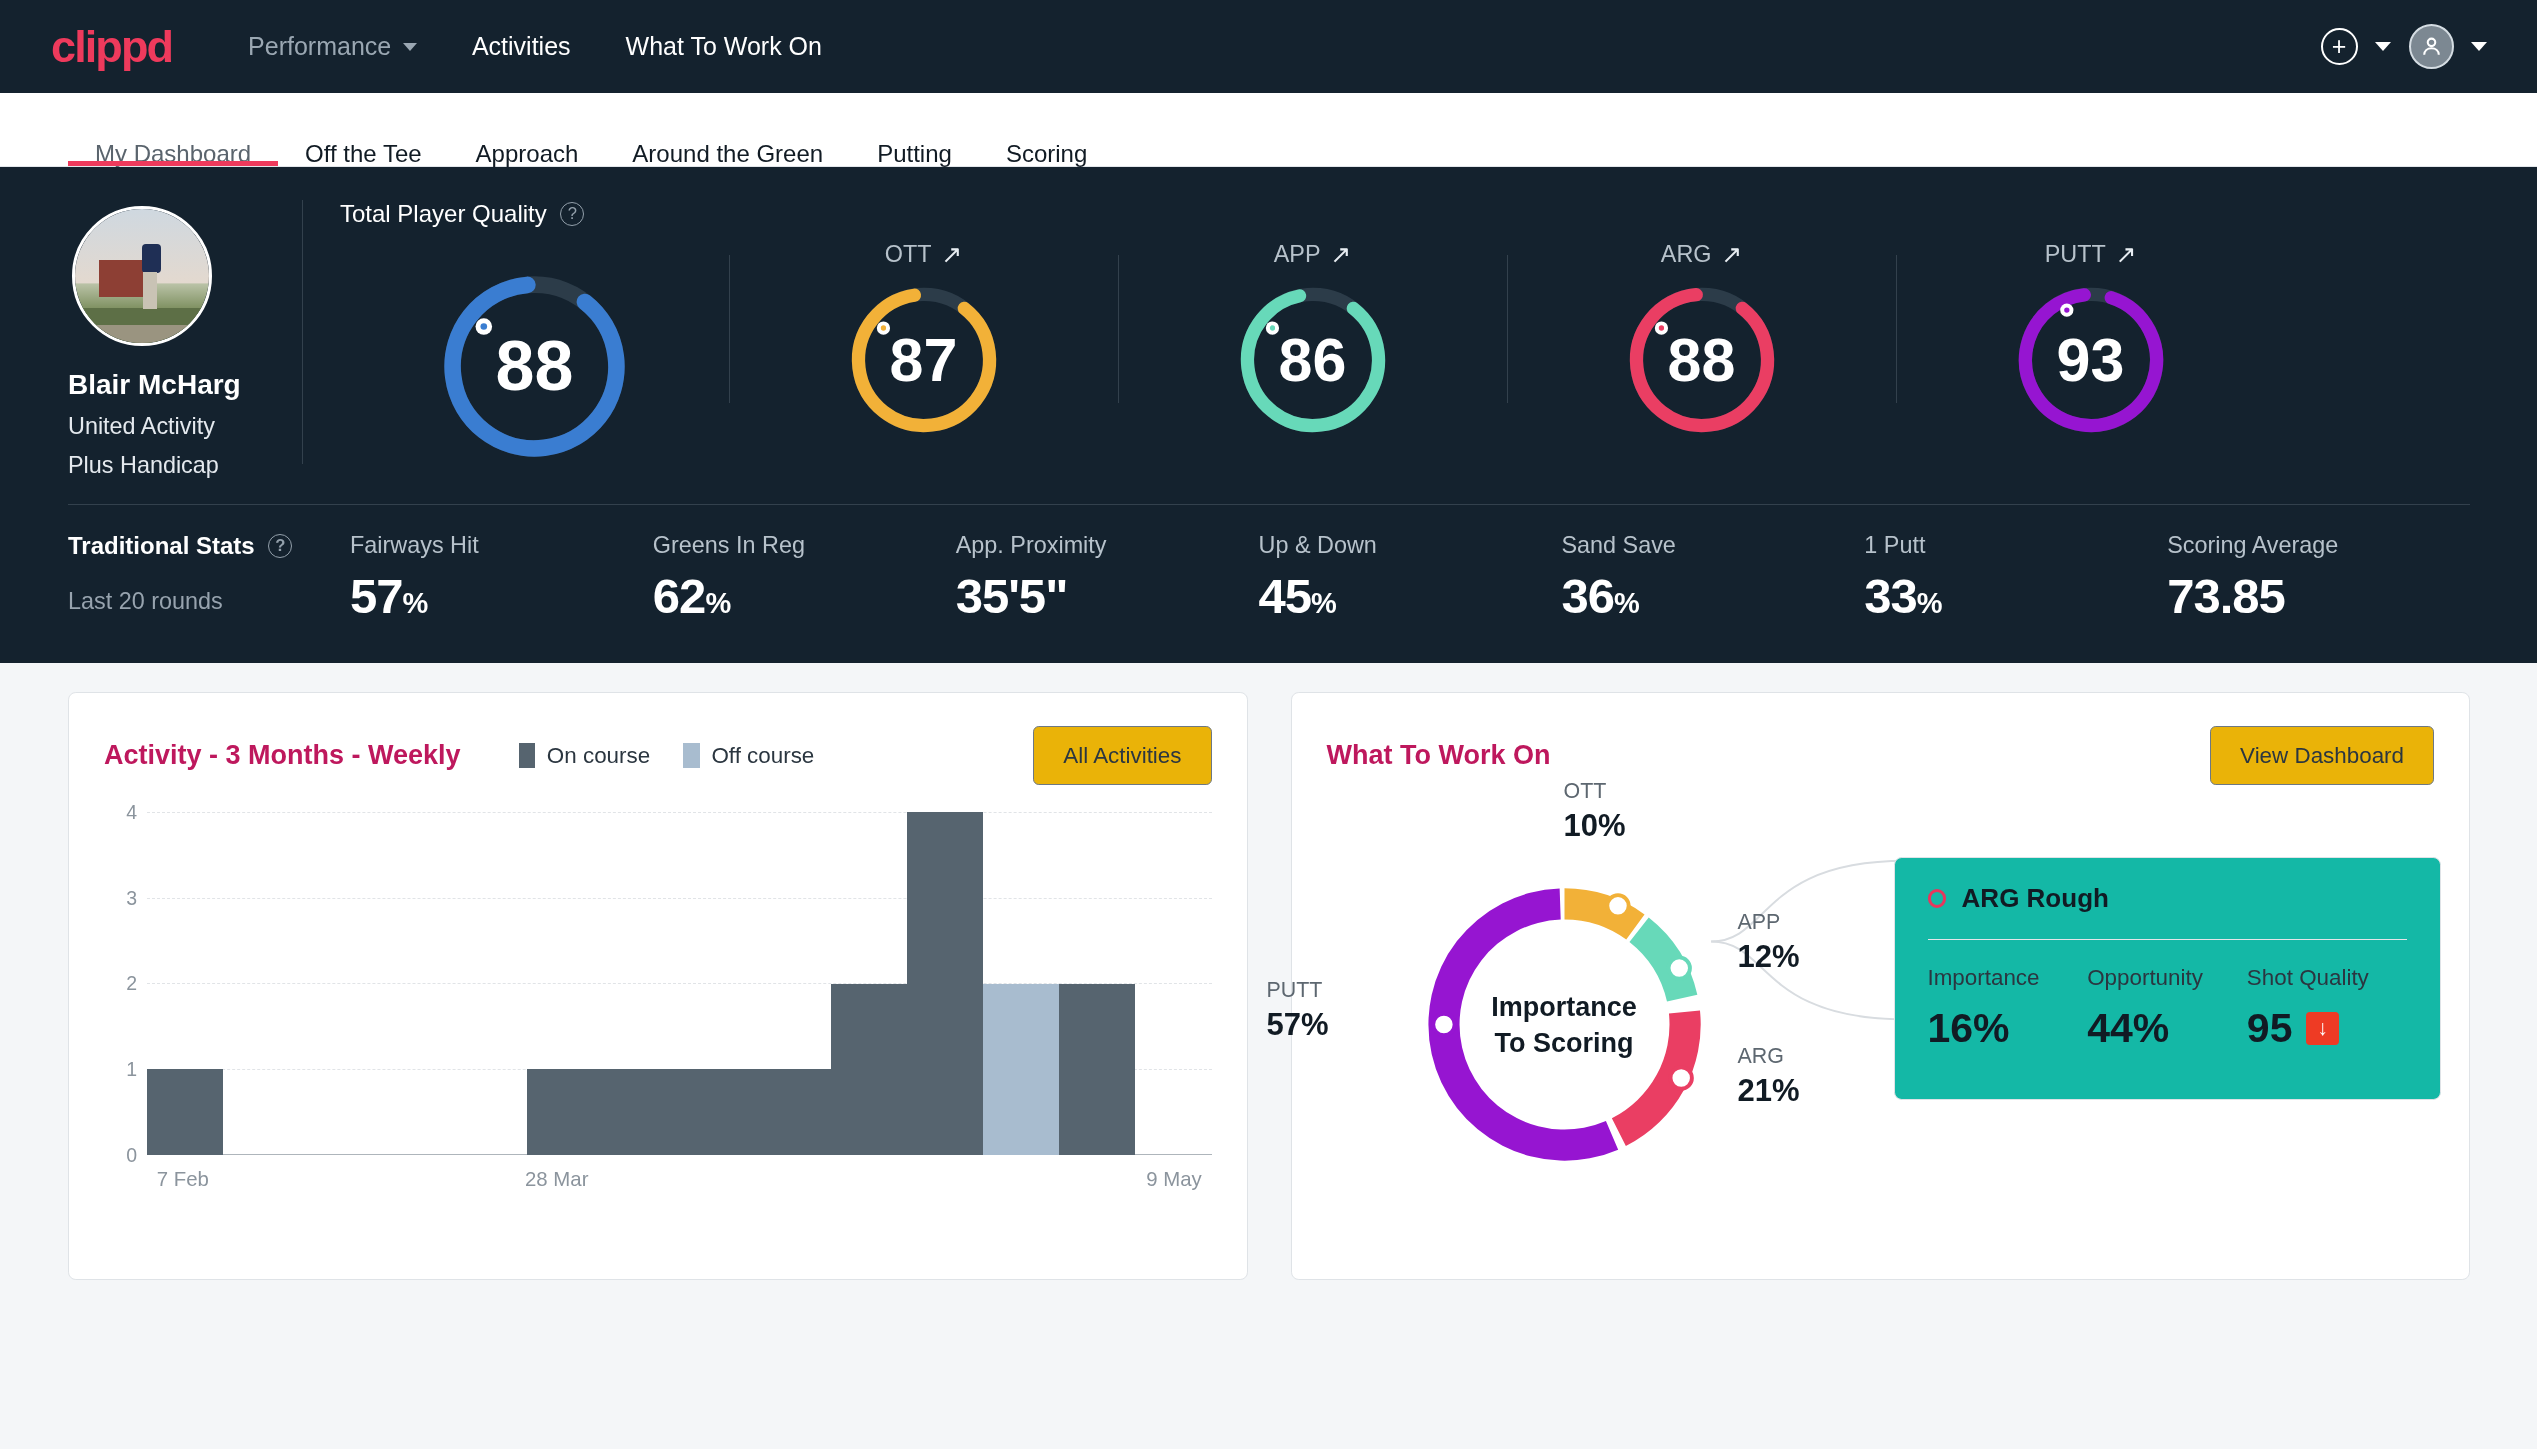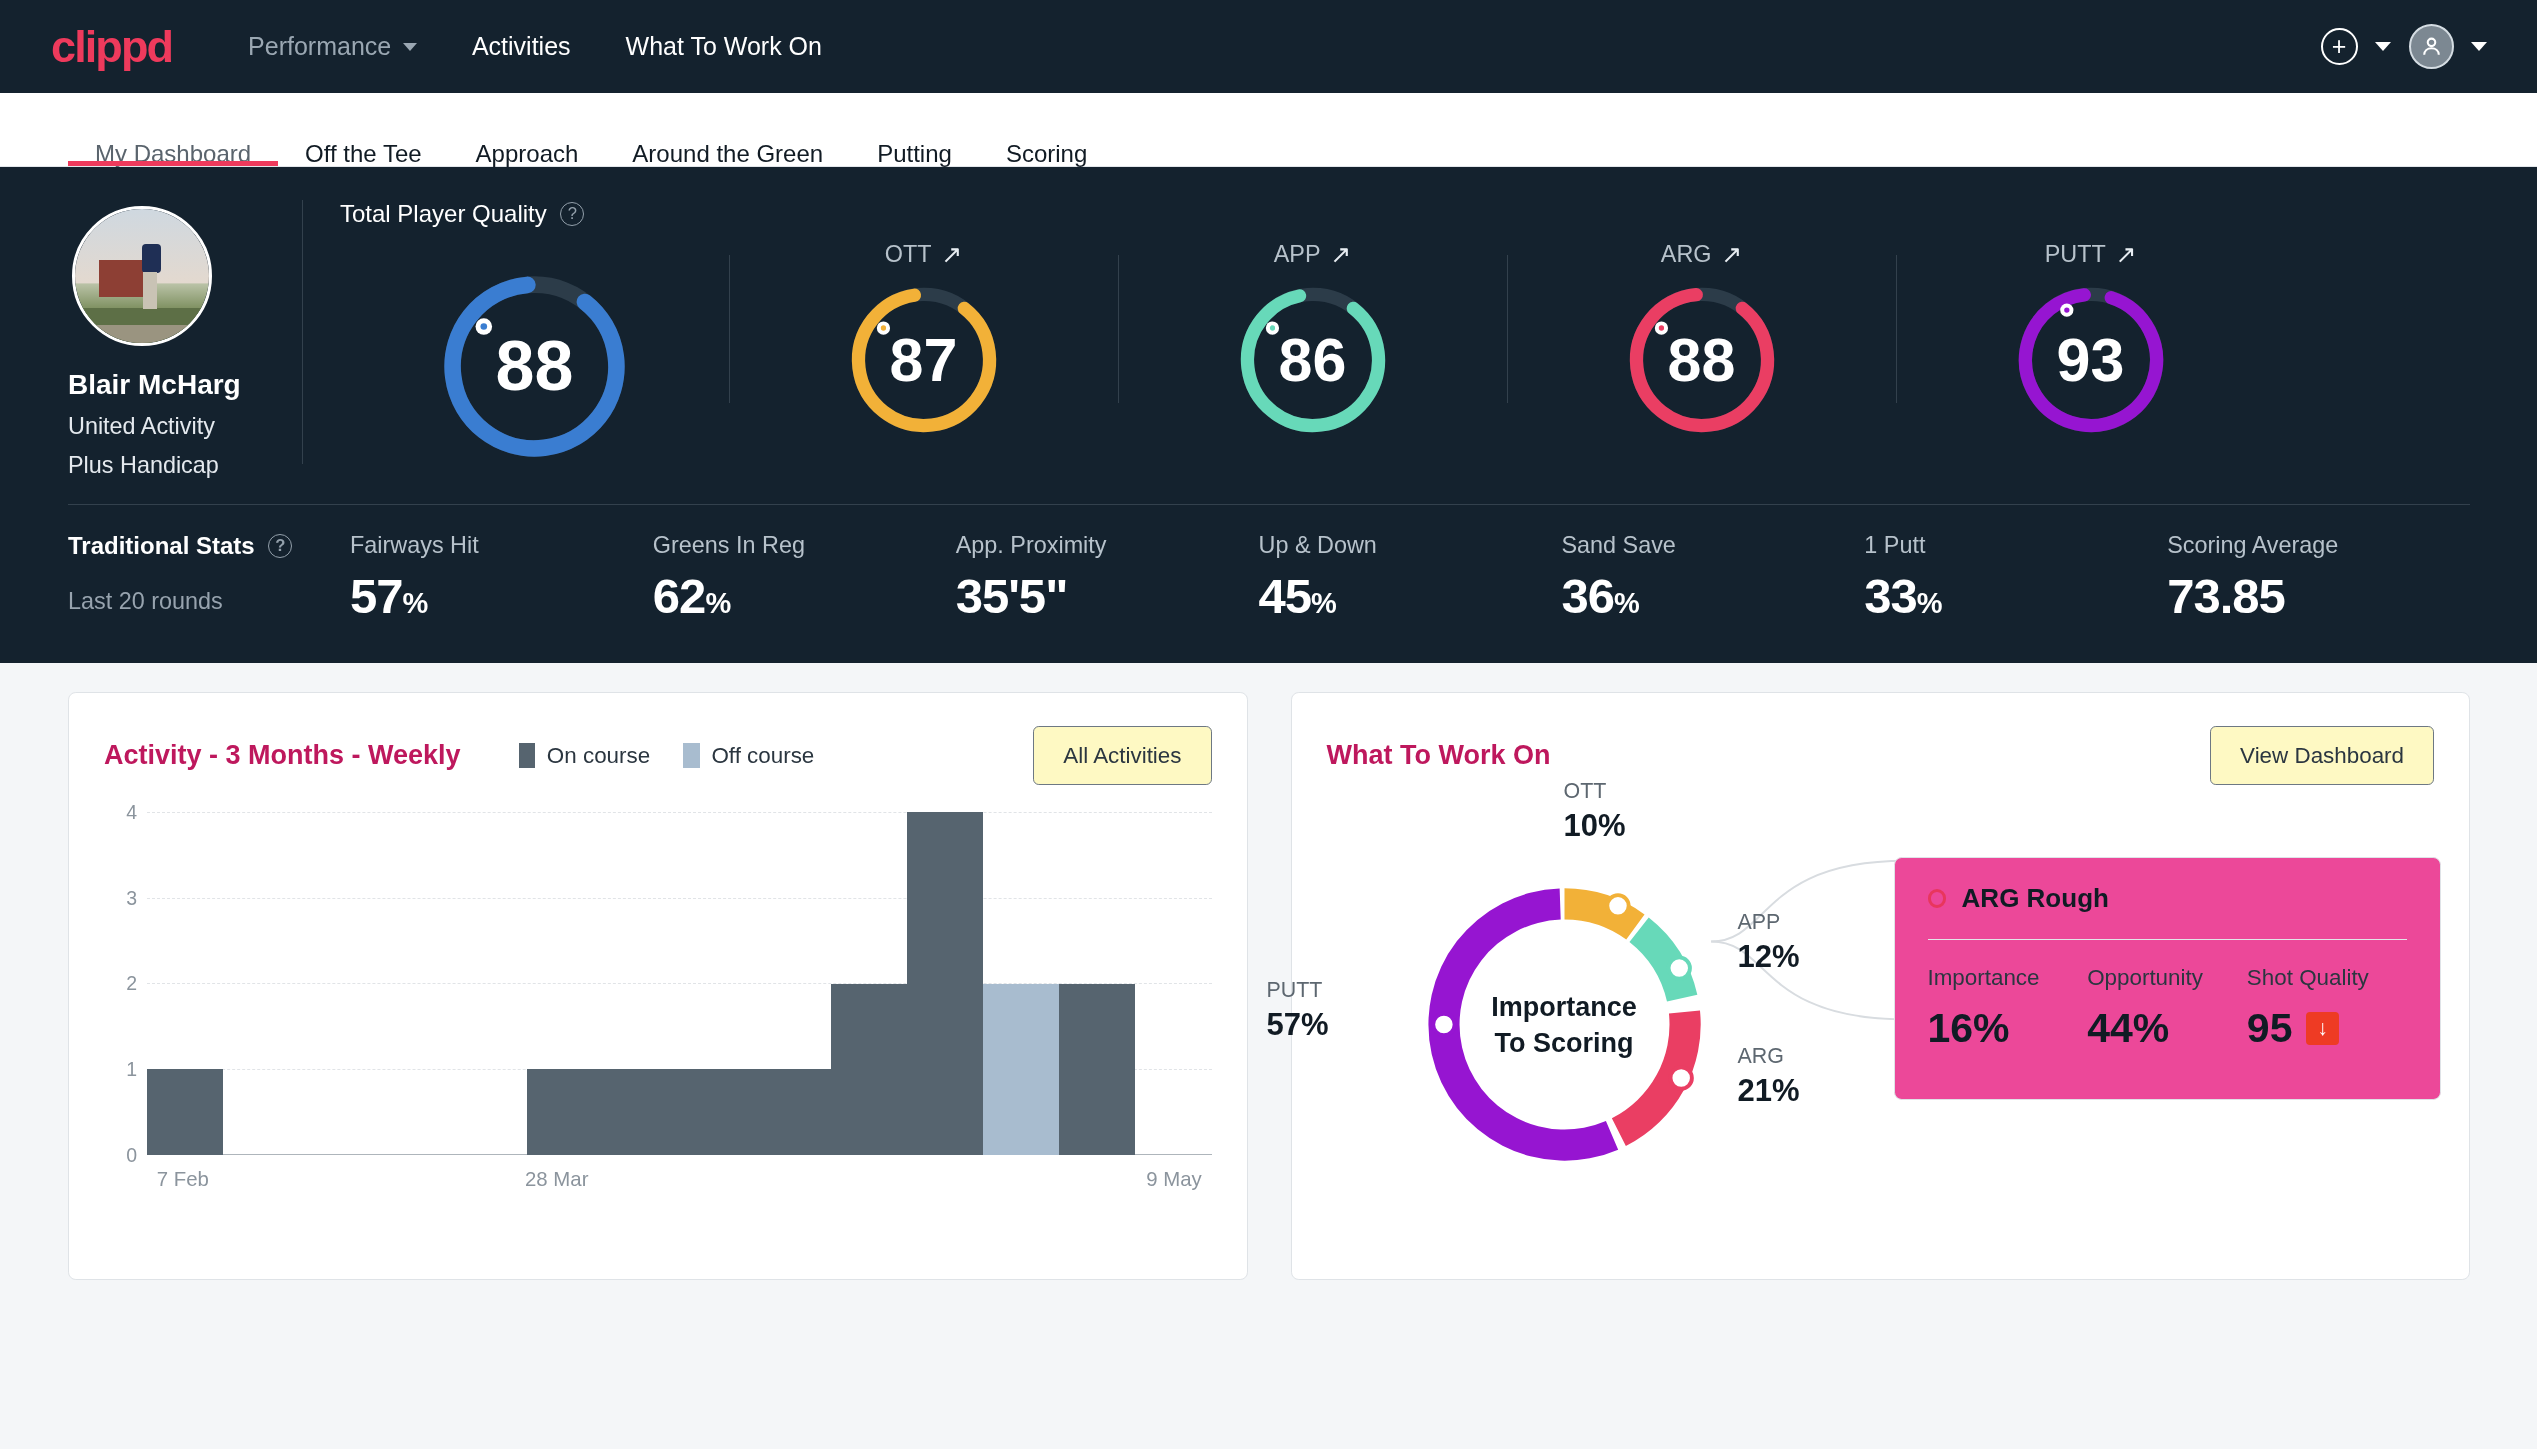--- a/index.html
+++ b/index.html
@@ -140,21 +140,21 @@
     flex: 1; height: 588px; position: relative;
   }
   .card-head {
     display: flex; align-items: center; padding: 33px 35px 0 35px;
   }
   .card-title { font-size: 27px; font-weight: 700; color: #be185d; }
   .legend { display: flex; gap: 33px; margin-left: 58px; align-items: center; }
   .legend-item { display: flex; align-items: center; gap: 11.7px; font-size: 22.4px; color: #2b3640; }
   .swatch { width: 16.6px; height: 25px; }
   .btn-outline {
-    margin-left: auto; border: 1px solid #6d7883; background: #fef9c3;
+    margin-left: auto; border: 1px solid #6d7883; background: #eab308;
     border-radius: 5.8px; padding: 15.6px 29px; font-size: 22.4px;
     color: #2b3640; cursor: pointer; font-family: inherit; white-space: nowrap;
   }
 
   
   .chart-wrap { position: relative; margin: 27px 35px 0 35px; height: 409px; }
   .y-axis { position: absolute; left: 0; top: 0; width: 33px; height: 343px; }
   .y-tick { position: absolute; right: 0; font-size: 19.5px; color: #8b949d; transform: translateY(-50%); }
   .plot { position: absolute; left: 43px; right: 0; top: 0; height: 343px; }
   .gridline { position: absolute; left: 0; right: 0; border-top: 1.9px dashed #e1e4e7; }
@@ -172,21 +172,21 @@
     position: absolute; left: 50%; top: 50%; transform: translate(-50%, -50%);
     text-align: center; font-size: 27px; font-weight: 700; color: #111b24;
     line-height: 1.35; width: 224px;
   }
   .dlabel { position: absolute; text-align: left; }
   .dlabel .nm { font-size: 21.4px; color: #5d6770; }
   .dlabel .vl { font-size: 31px; font-weight: 700; color: #111b24; margin-top: 3.9px; }
 
   .detail-card {
     position: absolute; left: 602px; top: 66px; width: 547px; height: 243px;
-    background: #ec4899; border: 1px solid #dfe3e7; border-radius: 7.8px;
+    background: #14b8a6; border: 1px solid #dfe3e7; border-radius: 7.8px;
     padding: 25px 33px;
   }
   .detail-title { display: flex; align-items: center; gap: 15.6px; font-size: 26px; font-weight: 700; color: #111b24; }
   .dot-ring { width: 18.5px; height: 18.5px; border-radius: 50%; border: 3.9px solid #e8365d; }
   .detail-rule { height: 1px; background: #e3e6e9; margin: 25px 0 25px 0; }
   .detail-stats { display: flex; }
   .dstat { flex: 1; }
   .dstat-label { font-size: 22.4px; color: #2b3640; }
   .dstat-val {
     margin-top: 13.6px; font-size: 41px; font-weight: 700; color: #111b24;

